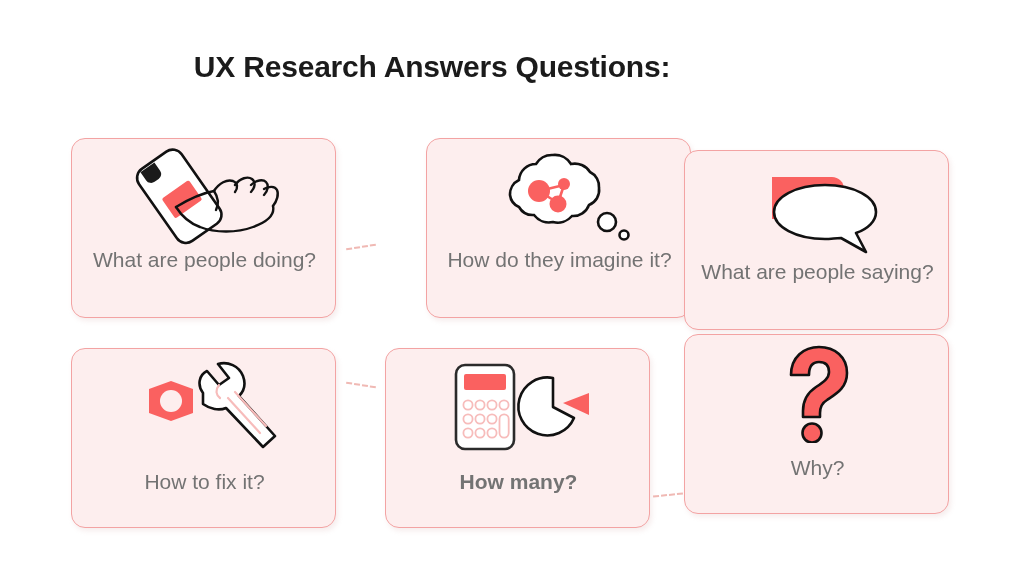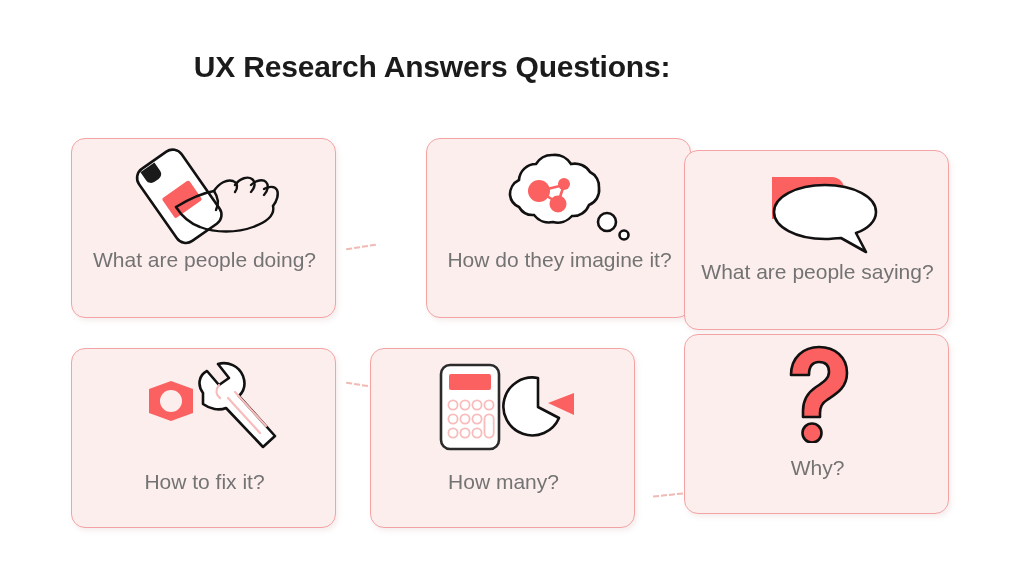--- a/index.html
+++ b/index.html
@@ -43,21 +43,21 @@
     box-sizing: border-box;
     background: #fdeeee;
     border: 1.6px solid #f3a3a3;
     border-radius: 14px;
     box-shadow: 2px 3px 5px rgba(200,140,140,0.16);
   }
   .card.c0 { left: 0px;   top: 0px; }
   .card.c1 { left: 307px; top: 0px; margin-left: 48px; }
   .card.c2 { left: 613px; top: 12px; }
   .card.c3 { left: 0px;   top: 210px; }
-  .card.c4 { left: 299px; top: 210px; }
+  .card.c4 { left: 314px; top: 210px; font-weight: bold; }
   .card.c5 { left: 613px; top: 196px; }
 
   .card-icon {
     position: absolute;
     left: 0;
     top: 6px;
     width: 265px;
     height: 104px;
     display: flex;
     align-items: center;

